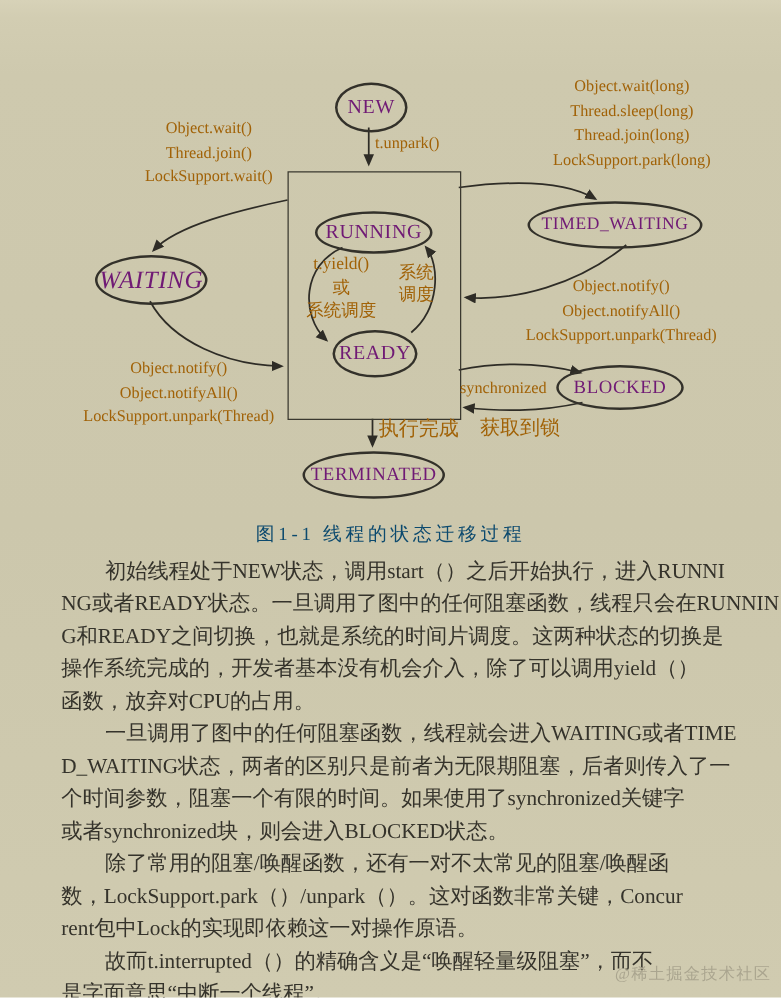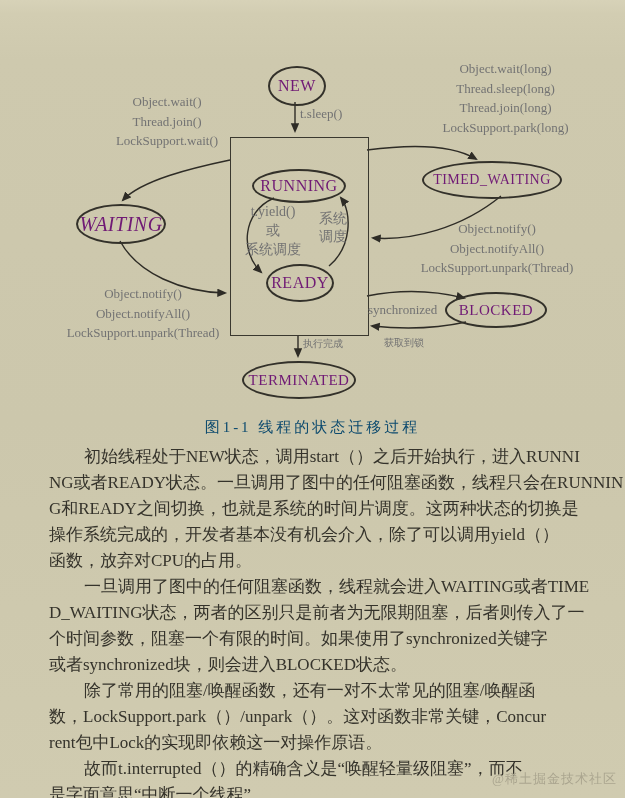--- a/index.html
+++ b/index.html
@@ -14,24 +14,24 @@
   .diagram svg{position:absolute;left:0;top:0;}
   .node{
     position:absolute;border:2px solid #33312a;border-radius:50%;
     display:flex;align-items:center;justify-content:center;
     color:#701a75;letter-spacing:.5px;background:transparent;
   }
   .innerbox{
     position:absolute;left:230px;top:137px;width:137px;height:197px;
     border:1.5px solid #3a382f;background:transparent;
   }
-  .lblgroup{position:absolute;text-align:center;color:#737373;}
+  .lblgroup{position:absolute;text-align:center;color:#a16207;}
   .lbl{white-space:nowrap;}
   .code{font-size:13px;line-height:19.5px;}
-  .cjk{font-size:10px;line-height:18px;}
+  .cjk{font-size:16px;line-height:18px;}
   .caption{
     position:absolute;left:0;top:418px;width:625px;text-align:center;
     color:#0c4a6e;font-size:15px;letter-spacing:3px;
   }
   .article{
     position:absolute;left:49px;top:444px;width:545px;
     font-size:17px;line-height:26px;color:#35332b;
   }
   .tline{white-space:nowrap;height:26px;}
   .indent{padding-left:35px;}
@@ -70,21 +70,21 @@
     <div class="innerbox"></div>
 
     <div class="node" style="left:268px;top:66px;width:54px;height:36px;font-size:16px;">NEW</div>
     <div class="node" style="left:252px;top:169px;width:90px;height:30px;font-size:16px;text-align:center;">RUNNING</div>
     <div class="node" style="left:266px;top:264px;width:64px;height:34px;font-size:16px;">READY</div>
     <div class="node" style="left:76px;top:204px;width:86px;height:36px;font-size:20px;font-style:italic;">WAITING</div>
     <div class="node" style="left:422px;top:161px;width:136px;height:34px;font-size:14px;">TIMED_WAITING</div>
     <div class="node" style="left:445px;top:292px;width:98px;height:32px;font-size:15px;">BLOCKED</div>
     <div class="node" style="left:242px;top:361px;width:110px;height:34px;font-size:15px;">TERMINATED</div>
 
-    <div class="lblgroup code" style="left:300px;top:104px;text-align:left;">t.sleep()</div>
+    <div class="lblgroup code" style="left:300px;top:104px;text-align:left;">t.unpark()</div>
 
     <div class="lblgroup code" style="left:97px;top:92px;width:140px;">
       <div class="lbl">Object.wait()</div>
       <div class="lbl">Thread.join()</div>
       <div class="lbl">LockSupport.wait()</div>
     </div>
 
     <div class="lblgroup code" style="left:428px;top:59px;width:155px;">
       <div class="lbl">Object.wait(long)</div>
       <div class="lbl">Thread.sleep(long)</div>

